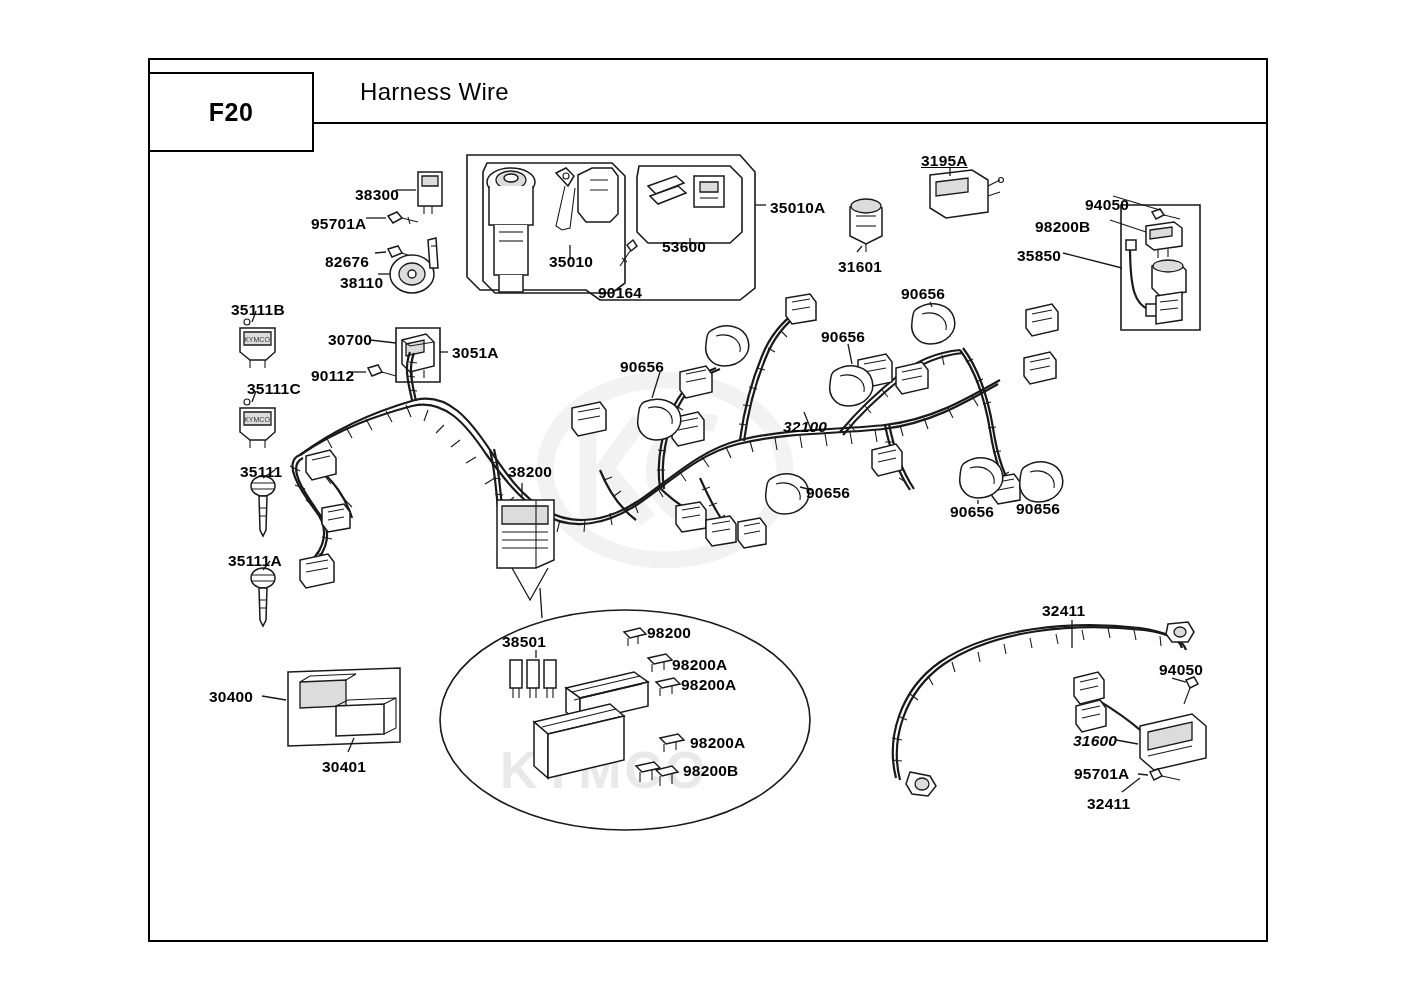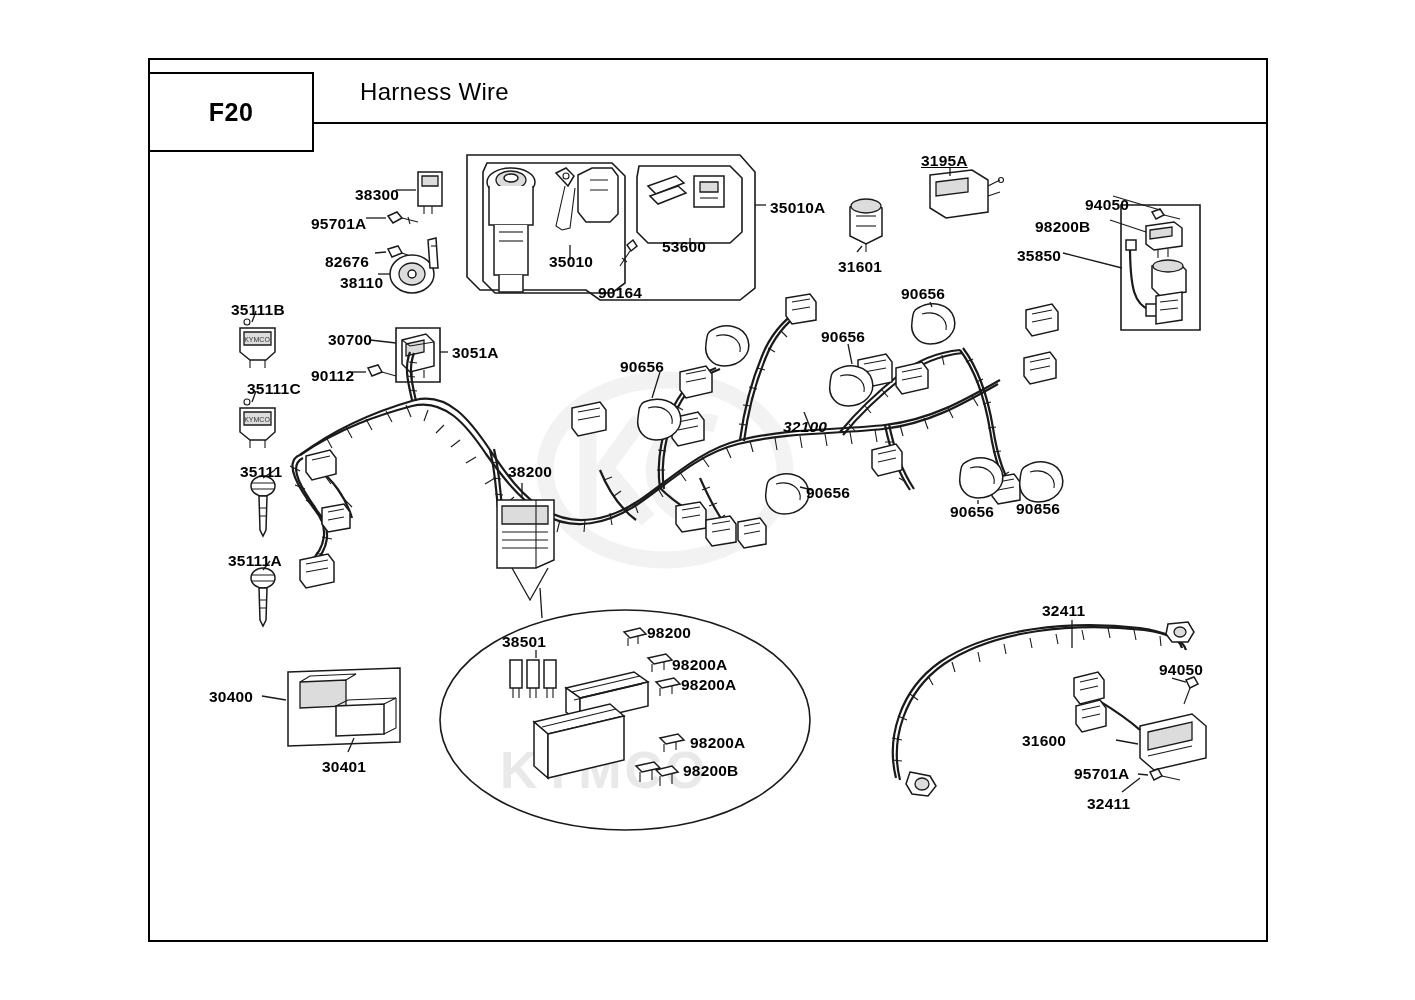--- a/index.html
+++ b/index.html
@@ -564,18 +564,18 @@
     <div class="label" style="left:209px;  top:688px;">30400</div>
     <div class="label" style="left:322px;  top:758px;">30401</div>
     <div class="label" style="left:502px;  top:633px;">38501</div>
     <div class="label" style="left:647px;  top:624px;">98200</div>
     <div class="label" style="left:672px;  top:656px;">98200A</div>
     <div class="label" style="left:681px;  top:676px;">98200A</div>
     <div class="label" style="left:690px;  top:734px;">98200A</div>
     <div class="label" style="left:683px;  top:762px;">98200B</div>
     <div class="label" style="left:1042px; top:602px;">32411</div>
     <div class="label" style="left:1159px; top:661px;">94050</div>
-    <div class="label" style="left:1022px; top:732px;">31600</div>
+    <div class="label" style="left:1073px; top:732px;font-style:italic;">31600</div>
     <div class="label" style="left:1074px; top:765px;">95701A</div>
     <div class="label" style="left:1087px; top:795px;">32411</div>
   </div>
 
 </div>
 
 </body></html>

